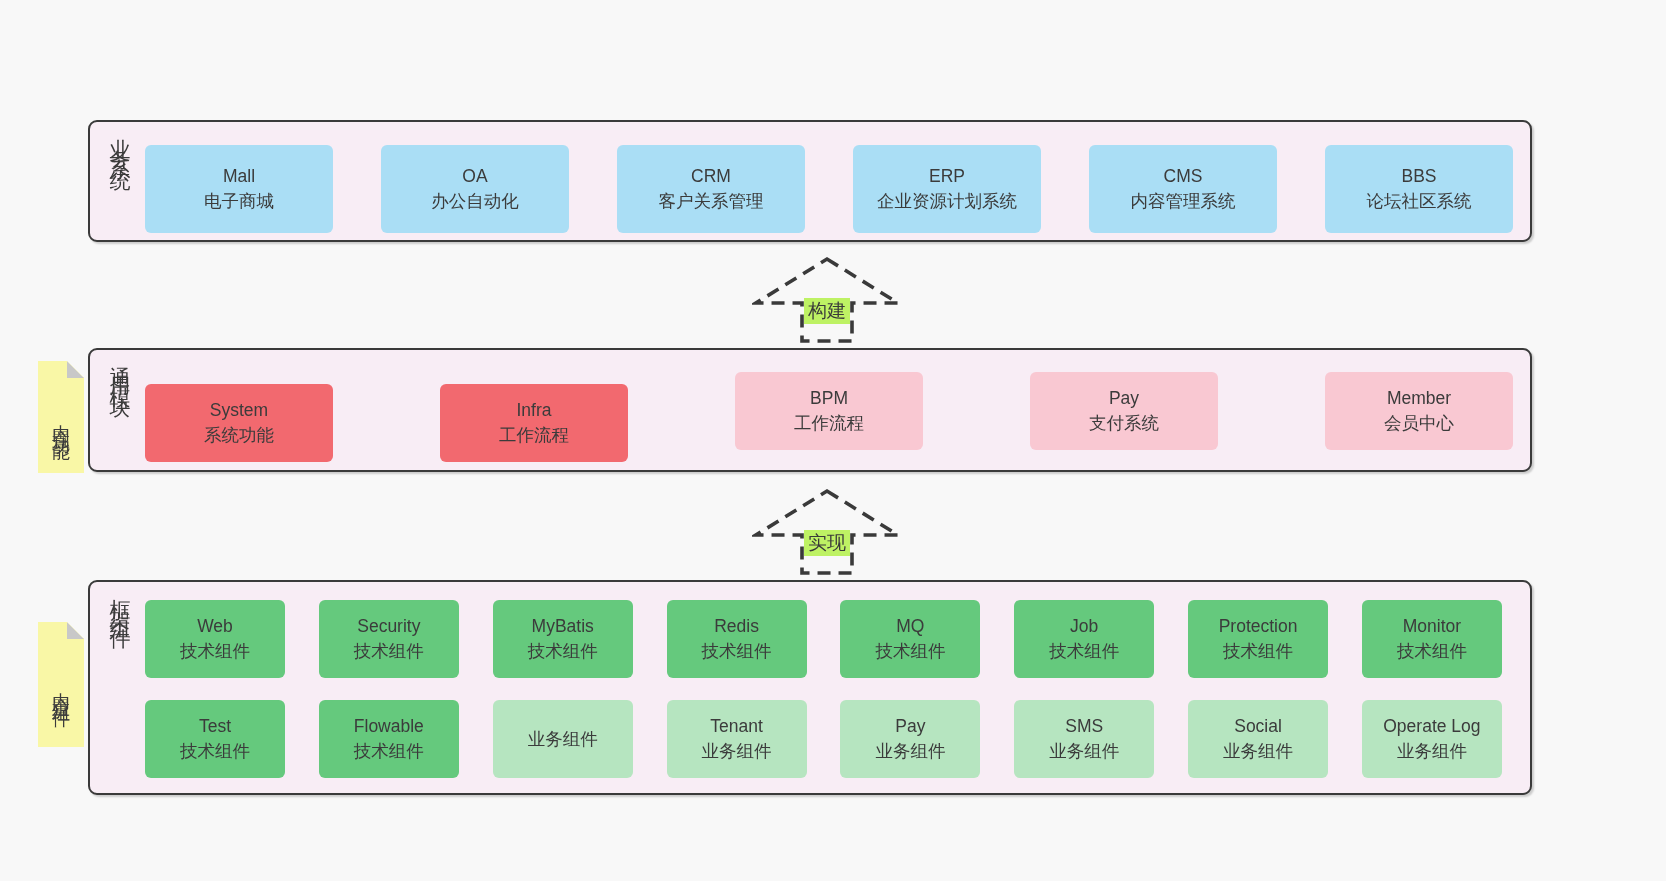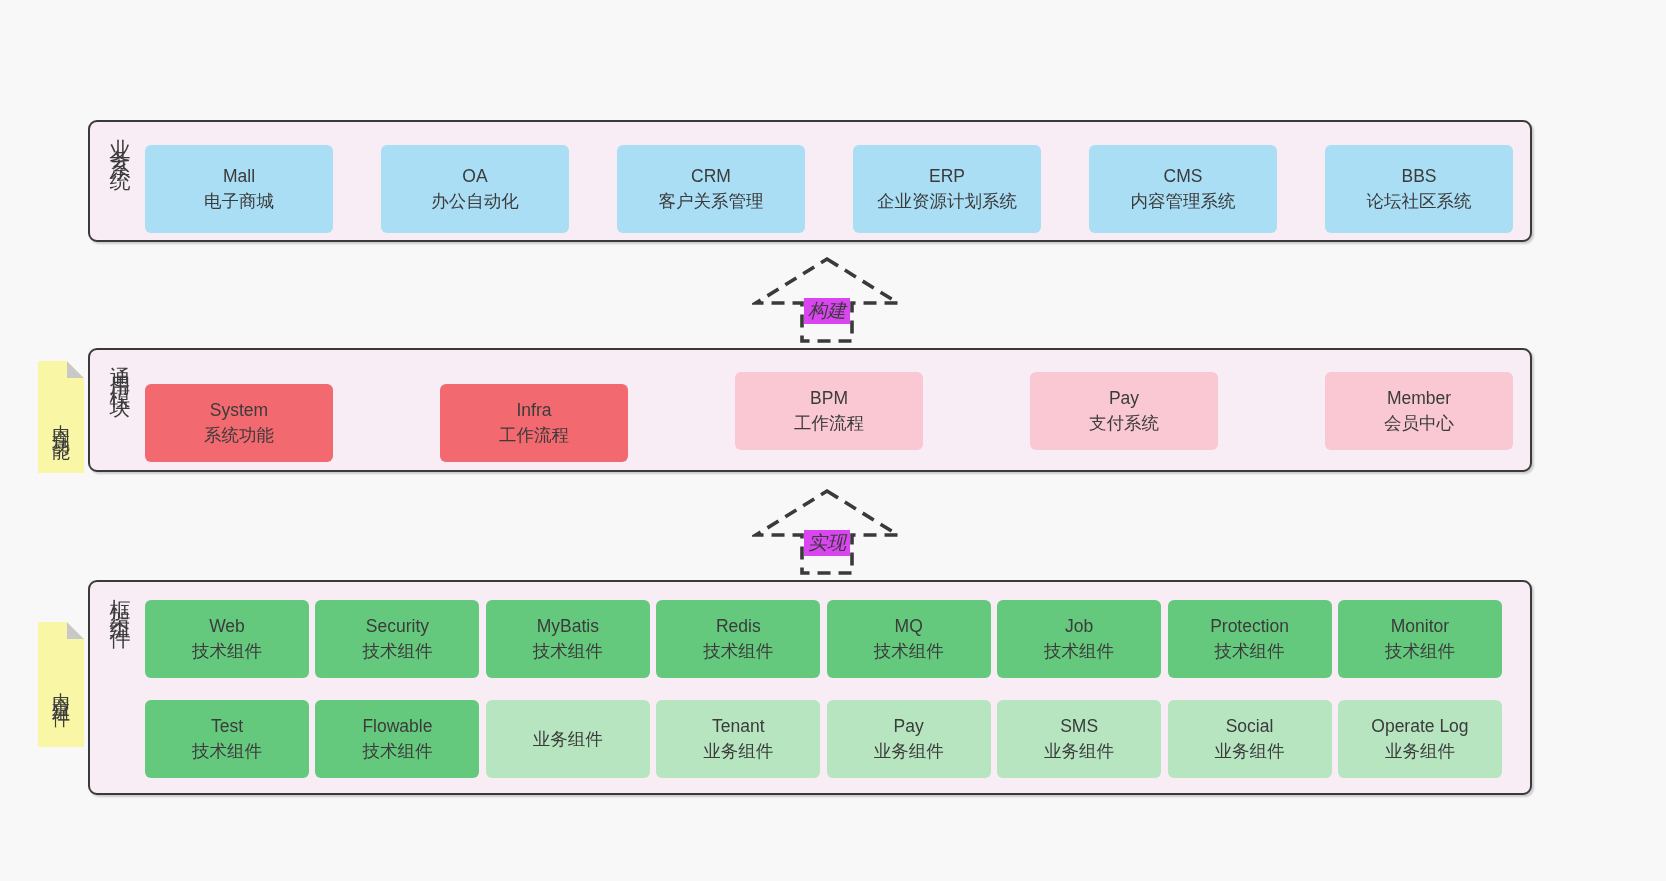--- a/index.html
+++ b/index.html
@@ -22,21 +22,21 @@
   .boxes{position:absolute;display:flex;justify-content:space-between;}
   .band1 .boxes{left:55px;right:17px;top:23px;}
   .band2 .boxes{left:55px;right:17px;top:22px;}
   .band3 .row1{left:55px;right:28px;top:18px;}
   .band3 .row2{left:55px;right:28px;top:118px;}
 
   .box{width:188px;height:88px;border-radius:6px;display:flex;flex-direction:column;
        justify-content:center;align-items:center;text-align:center;
        font-size:17.5px;line-height:25px;color:#3b3b3b;}
   .band2 .box{height:78px;}
-  .band3 .box{width:164px;height:78px;}
+  .band3 .box{width:140px;height:78px;}
   .band3 .name{max-width:122px;}
 
   .v-blue{background:#aadef5;}
   .v-red{background:#f2696f;margin-top:12px;}
   .v-pink{background:#f9c8d2;align-items:center;}
   .v-green{background:#65c97d;}
   .v-lightgreen{background:#b6e5c0;}
 
   
   .note{position:absolute;left:38px;width:46px;background:#f9f7a6;
@@ -50,21 +50,21 @@
   .note-text{writing-mode:vertical-rl;text-orientation:upright;letter-spacing:6px;
         font-size:18px;color:#3b3b3b;margin-top:10px;}
 
   
   .arrow{position:absolute;width:150px;height:88px;}
   .arrow1{left:752px;top:256px;}
   .arrow2{left:752px;top:488px;}
   .arrow svg{position:absolute;inset:0;}
   .arrow path{fill:none;stroke:#3a3a3a;stroke-width:3.6;stroke-dasharray:13 8;}
   .arrow-label{position:absolute;left:50%;top:42px;transform:translateX(-50%);
-        background:#d946ef;padding:0 4px;font-size:19px;color:#3a3a3a;white-space:nowrap;font-style:italic;}
+        background:#bef264;padding:0 4px;font-size:19px;color:#3a3a3a;white-space:nowrap;}
 </style>
 </head>
 <body>
 
 <div class="stage">
 
   <div class="band band1">
     <div class="band-label">业务系统</div>
     <div class="boxes">
       <div class="box v-blue">

